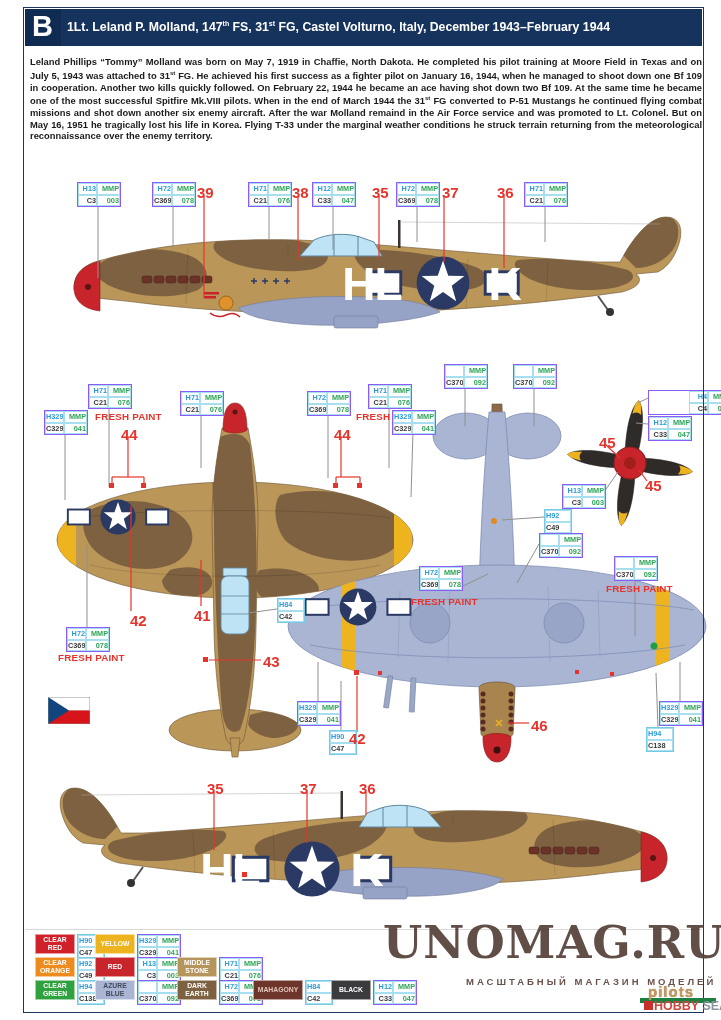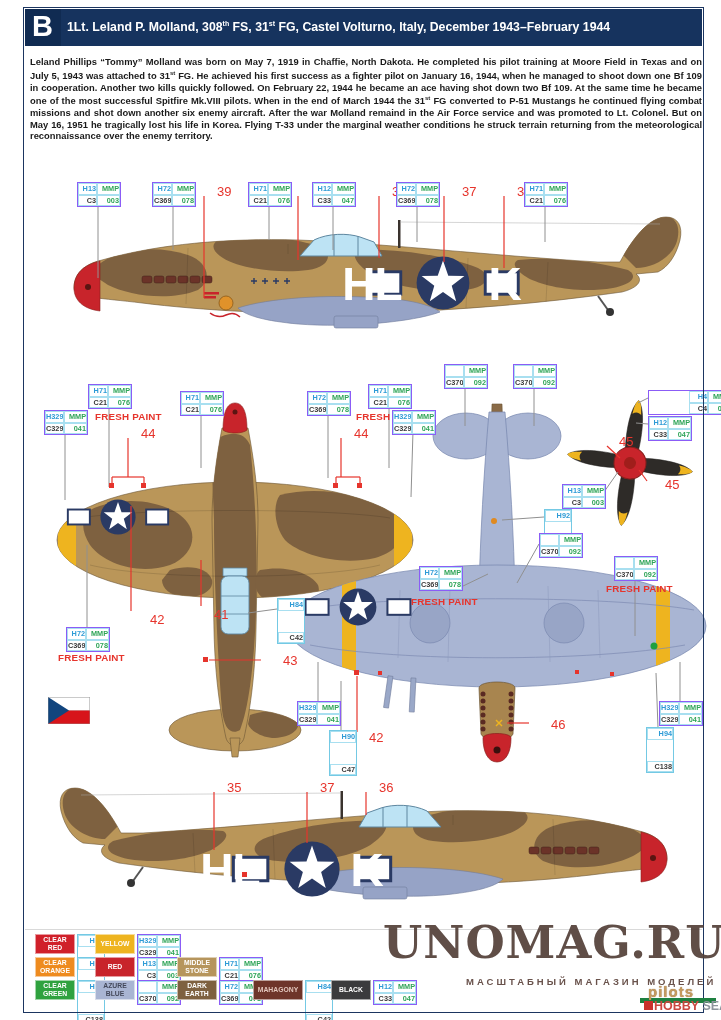--- a/index.html
+++ b/index.html
@@ -16,25 +16,25 @@
   #desc{position:absolute;left:30px;top:56px;width:672px;font-size:9.4px;font-weight:bold;
         color:#1a1a1a;line-height:11.7px;text-align:justify;z-index:2;}
   #desc sup{font-size:6px;}
   svg text{font-family:"Liberation Sans",sans-serif;}
   
   .c4{position:absolute;display:grid;grid-template-columns:19px 23px;background:#fff;
       border:1px solid #8b5cf6;font-size:7.3px;font-weight:bold;text-align:right;
       line-height:9.5px;z-index:10;}
   .c4 span{border:0.5px solid #A8DFF0;height:9.5px;overflow:hidden;}
   .c2{position:absolute;display:grid;grid-template-columns:26px;background:#fff;
-      border:1px solid #74C9E4;font-size:7.3px;font-weight:bold;text-align:right;
-      line-height:9.5px;z-index:10;gap:21px;}
+      border:1px solid #74C9E4;font-size:7.3px;font-weight:bold;text-align:left;
+      line-height:9.5px;z-index:10;}
   .c2 span{border:0.5px solid #A8DFF0;height:9.5px;overflow:hidden;}
   .ch{color:#2E9BD6;} .cm{color:#2FA558;} .cc{color:#3A3A3A;} .cn{color:#2FA558;}
-  .cnum{position:absolute;color:#E6342C;font-size:13px;font-weight:normal;z-index:10;white-space:nowrap;margin-left:20px;}
+  .cnum{position:absolute;color:#E6342C;font-size:15px;font-weight:bold;z-index:10;white-space:nowrap;}
   .cfresh{position:absolute;color:#E6342C;font-size:9.8px;font-weight:bold;z-index:10;
           letter-spacing:0.2px;white-space:nowrap;margin-top:40px;}
   
   #cznote{position:absolute;left:32px;top:660px;width:168px;text-align:center;z-index:6;color:#1a1a1a;}
   #cz1{font-size:7.6px;font-weight:bold;}
   #cz2{font-size:13px;font-weight:bold;}
   #cz3{font-size:7.6px;font-weight:bold;}
   #czflag{position:absolute;left:48px;top:697px;z-index:6;}
   
   .lsw{position:absolute;z-index:10;display:flex;flex-direction:column;align-items:center;
@@ -59,21 +59,21 @@
 
 <div id="screen">
 
   <div id="frame"></div>
 
   <div id="headerbar">
     <div style="position: absolute; inset: 0px; background: rgb(22, 51, 94);" id="hbg"></div>
     <div id="hletterbox" style="background: rgb(16, 43, 82);"></div>
     <div id="hletter">B</div>
     <div id="htitle">
-      <span>1Lt. Leland P. Molland, 308</span><sup>th</sup><span> FS, 31</span><sup>st</sup><span> FG, Castel Volturno, Italy, December 1943–February 1944</span>
+      <span>1Lt. Leland P. Molland, 147</span><sup>th</sup><span> FS, 31</span><sup>st</sup><span> FG, Castel Volturno, Italy, December 1943–February 1944</span>
     </div>
   </div>
 
   <div id="desc"><span>Leland Phillips “Tommy” Molland was born on May 7, 1919 in Chaffie, North Dakota. He completed his pilot training at Moore Field in Texas and on July 5, 1943 was attached to 31</span><sup>st</sup><span> FG. He achieved his first success as a fighter pilot on January 16, 1944, when he managed to shoot down one Bf 109 in cooperation. Another two kills quickly followed. On February 22, 1944 he became an ace having shot down two Bf 109. At the same time he became one of the most successful Spitfire Mk.VIII pilots. When in the end of March 1944 the 31</span><sup>st</sup><span> FG converted to P-51 Mustangs he continued flying combat missions and shot down another six enemy aircraft. After the war Molland remaind in the Air Force service and was promoted to Lt. Colonel. But on May 16, 1951 he tragically lost his life in Korea. Flying T-33 under the marginal weather conditions he struck terrain returning from the meteorological reconnaissance over the enemy territory.</span></div>
 
   <svg class="abs" style="left:38px;top:210px;z-index:1;" width="665" height="142" viewBox="0 0 665 142">
     <defs>
       <path id="silh" d="M36,78 C36,64 46,54 64,50 C120,34 190,28 260,30 C340,33 460,46 560,52 L582,52 C598,22 614,7 628,7 C640,7 645,16 642,30 C638,46 630,57 620,62 L598,64 C606,70 600,78 584,82 C500,94 420,100 340,103 C250,106 160,100 104,93 C64,88 36,88 36,78 Z"></path>
       <clipPath id="cp1">
           <use href="#silh"></use>

